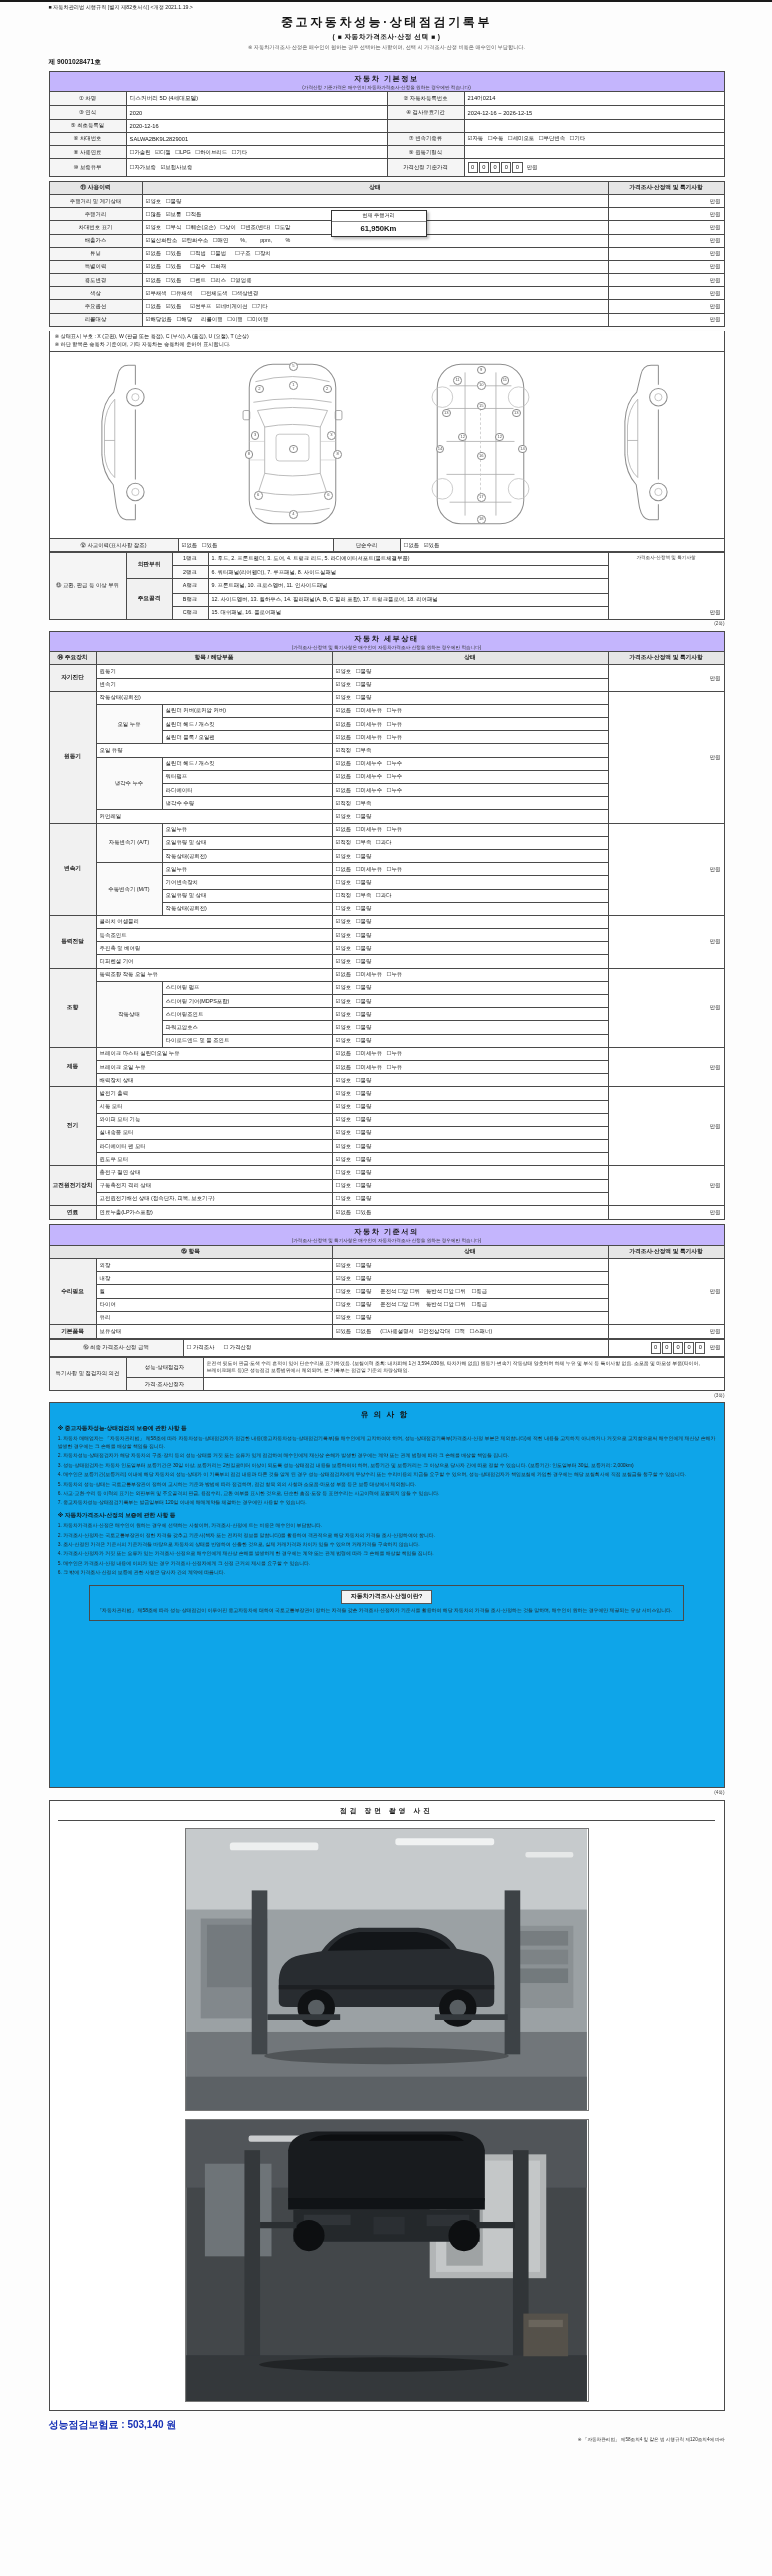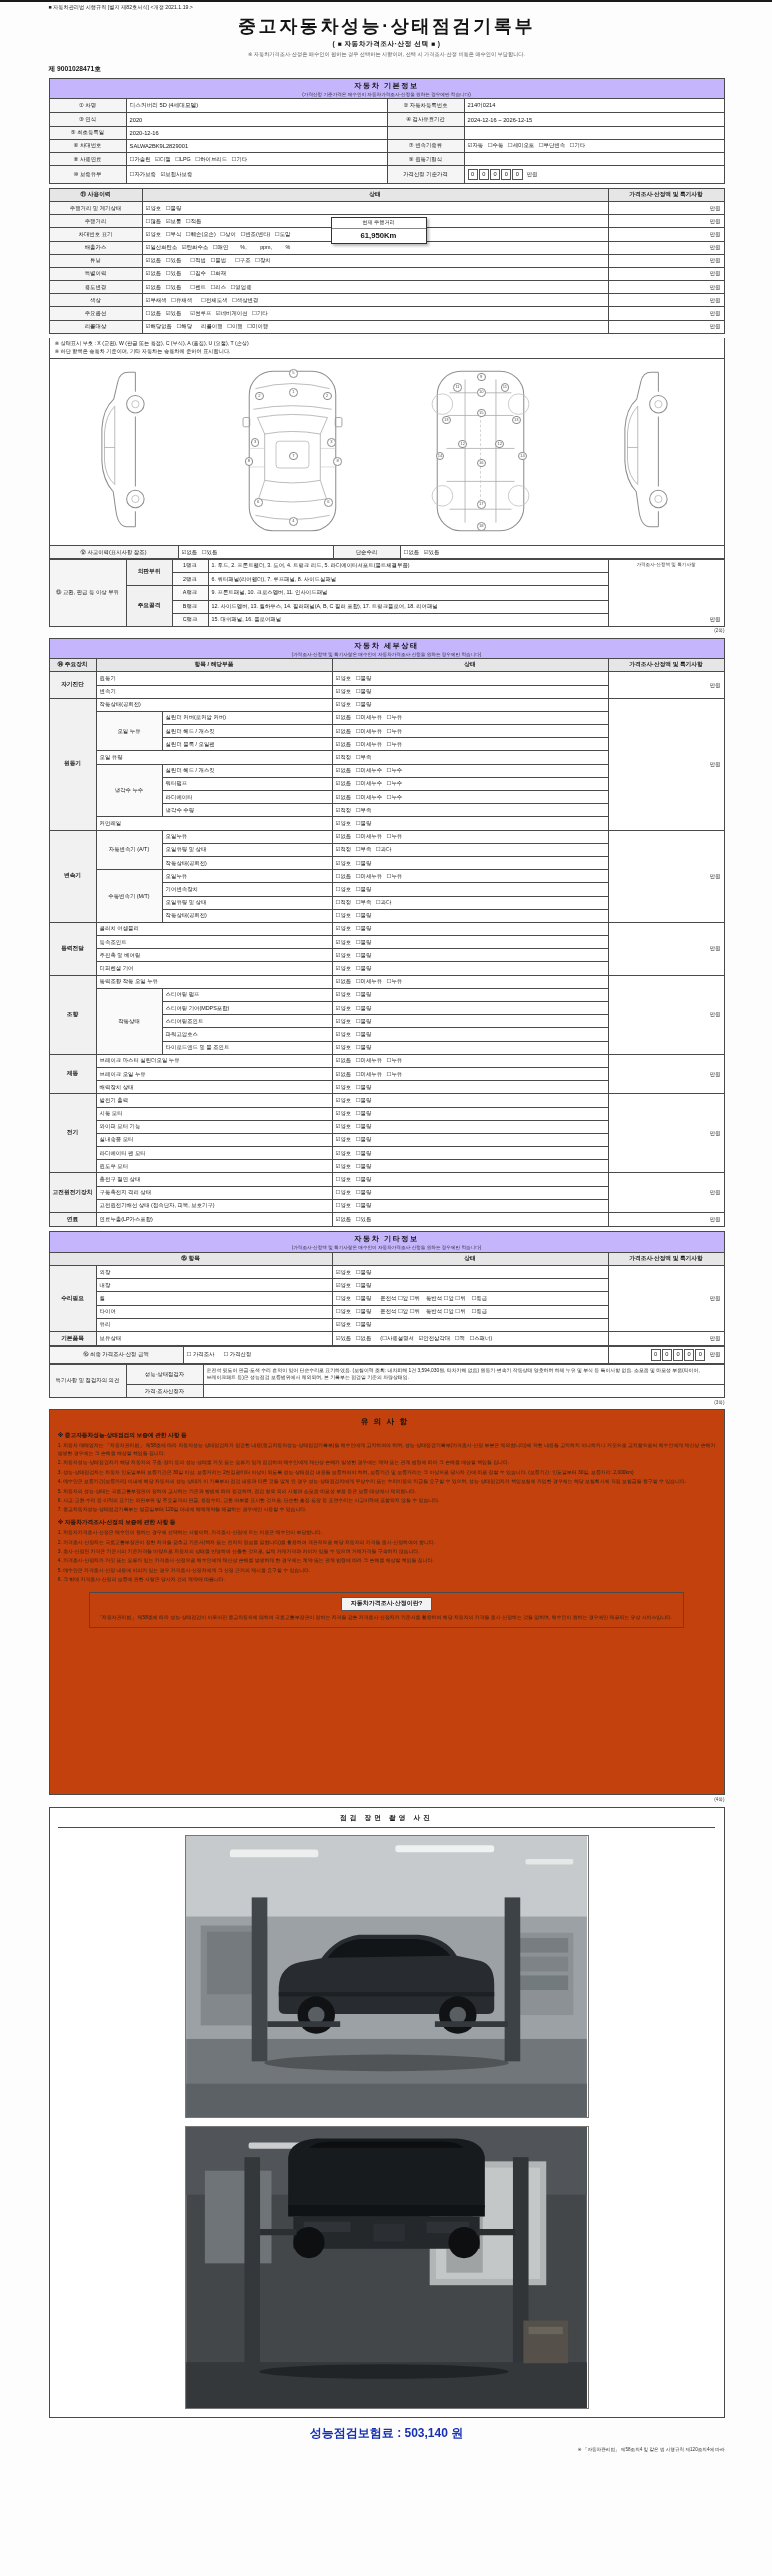--- a/index.html
+++ b/index.html
@@ -2,21 +2,21 @@
 <html style="font-size:8.2px"><head>
 <meta charset="utf-8">
 <style>
   html,body{margin:0;padding:0}
   body{width:773px;height:2576px;overflow:hidden;background:#fdfdfd;color:#141414;
        font-family:"Liberation Sans","DejaVu Sans",sans-serif;}
   .topline{height:1.5px;background:#1a1a1a;width:773px}
   .page{width:676px;margin:0 auto;position:relative}
   .form-ref{font-size:5.2px;color:#222;padding-top:2.6px}
   .title-block{text-align:center;margin-top:3.1px}
-  .title-main{font-size:18px;font-weight:bold;letter-spacing:2.6px}
+  .title-main{font-size:12px;font-weight:bold;letter-spacing:2.6px}
   .title-sub{font-size:6.7px;font-weight:bold;margin-top:2.1px;letter-spacing:0.5px}
   .title-note{font-size:5.2px;color:#555;margin-top:2.1px}
   .doc-no{font-size:6.7px;font-weight:bold;margin-top:6.2px}
   .sec{margin-top:4.1px}
   .sec-head{border:0.5px solid #4a4a4a;border-bottom:none;background:#c4b5fd;text-align:center;padding:2.1px 0 1.5px}
   .sec-title{font-size:7.2px;font-weight:bold;letter-spacing:1.5px}
   .sec-note{font-size:4.6px;color:#2e2e2e;margin-top:1px}
   table.tbl{border-collapse:collapse;width:100%;table-layout:fixed;background:#fff}
   .tbl th,.tbl td{border:0.5px solid #4a4a4a;font-size:5.7px;padding:2.6px 3.1px;vertical-align:middle;word-break:keep-all}
   .tbl thead th{background:#e6e6e6;font-size:5.7px;padding:2.1px;font-weight:bold}
@@ -42,35 +42,35 @@
           font-size:4.1px;line-height:6.2px;text-align:center;color:#555;background:#fff}
   .acc-price{display:flex;flex-direction:column;justify-content:space-between;height:61px}
   .acc-price .ph{font-size:4.6px;text-align:center;color:#333}
   .acc-price .pv{text-align:right;font-size:5.4px}
   .digits{display:inline-flex;gap:1px;align-items:center;vertical-align:middle}
   .digit{display:inline-block;width:8.2px;height:9.3px;line-height:9.3px;border:0.5px solid #555;text-align:center;
          font-size:5.7px;background:#fff}
   .digit-unit{font-size:5.4px;margin-left:2.6px}
   .pagemark{text-align:right;font-size:4.6px;color:#444;margin-top:1.5px}
   td.op-text{font-size:4.9px;line-height:1.45;color:#222}
-  .notice-box{border:0.5px solid #4a4a4a;margin-top:4.1px;padding:6.2px 8.2px 7.2px;background:#c2410c;min-height:371px}
+  .notice-box{border:0.5px solid #4a4a4a;margin-top:4.1px;padding:6.2px 8.2px 7.2px;background:#0ea5e9;min-height:371px}
   .notice-title{text-align:center;font-size:7.7px;font-weight:bold;letter-spacing:5.2px;margin:1px 0 5.2px}
   .notice-sec{font-size:5.7px;font-weight:bold;margin:5.2px 0 2.1px}
   .notice-p{font-size:4.9px;line-height:1.5;margin:2.1px 0;color:#222;text-align:justify}
   .pricing-box{border:0.5px solid #4a4a4a;width:88%;margin:8.2px auto 1px;padding:4.1px 7.2px 5.2px;text-align:center}
   .pricing-title{display:inline-block;border:0.5px solid #555;padding:1.5px 8.2px;font-weight:bold;font-size:6px;
                  margin-bottom:3.1px;background:#f3f3f3}
   .pricing-text{font-size:4.9px;line-height:1.5;text-align:justify;color:#222}
   .photo-box{border:0.5px solid #4a4a4a;margin-top:5.2px;padding:6.2px 0 8.2px;background:#fff}
   .photo-title{text-align:center;font-size:6.7px;font-weight:bold;letter-spacing:3.1px;border-bottom:0.5px solid #4a4a4a;
                padding-bottom:4.1px;margin:0 8.2px 7.2px}
   .photo{display:block;width:402px;margin:0 auto 7.2px;border:0.5px solid #777;line-height:0}
   .sign-box{border:0.5px solid #4a4a4a;margin-top:5.2px;height:29px;display:flex;align-items:center;justify-content:center;
             font-size:7.2px;font-weight:bold;letter-spacing:6.2px;background:#fff}
-  .insurance{text-align:center;color:#1630b5;font-size:12px;font-weight:bold;margin-top:7.2px}
+  .insurance{color:#1630b5;font-size:10px;font-weight:bold;margin-top:7.2px}
   .footnote{text-align:right;font-size:4.6px;color:#333;margin-top:5.2px;padding-bottom:3.1px}
 </style>
 </head>
 <body>
 
 <div class="topline"></div>
 
 <div class="page">
 
   <div class="form-ref">■ 자동차관리법 시행규칙 [별지 제82호서식] &lt;개정 2021.1.19.&gt;</div>
@@ -551,21 +551,21 @@
             <td class="iname" colspan="2">연료누출(LP가스포함)</td>
             <td class="state">☑없음   ☐있음</td>
             <td class="price" rowspan="1">만원</td>
           </tr>
         </tbody>
     </table>
   </div>
 
   <div class="sec">
     <div class="sec-head">
-      <div class="sec-title">자동차 기타정보</div>
+      <div class="sec-title">자동차 기준서의</div>
       <div class="sec-note">(가격조사·산정액 및 특기사항은 매수인이 자동차가격조사·산정을 원하는 경우에만 적습니다)</div>
     </div>
     <table class="tbl">
       <colgroup>
           <col style="width:47px">
           <col style="width:66px">
           <col style="width:170px">
           <col>
           <col style="width:116px">
         </colgroup>

